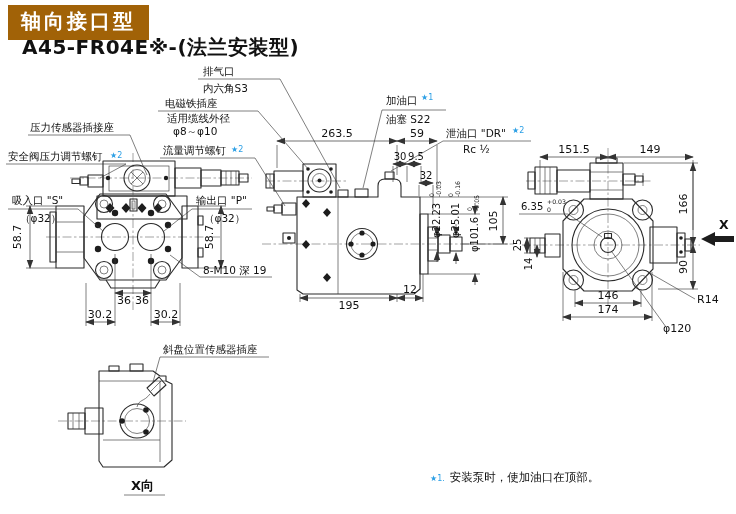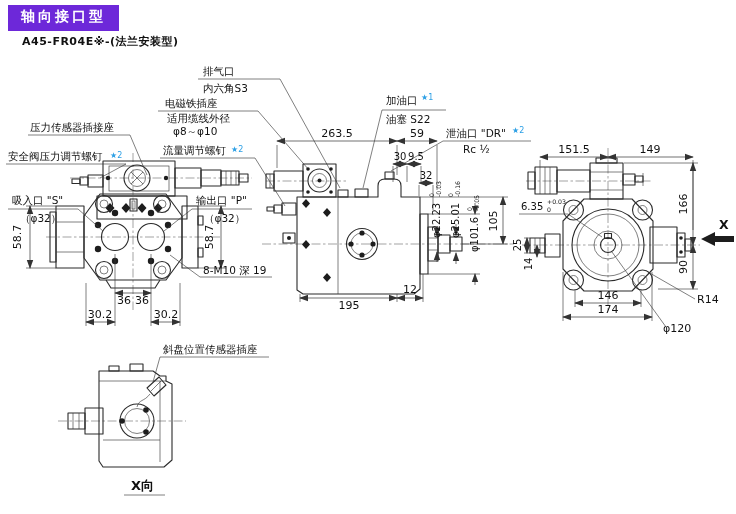--- a/index.html
+++ b/index.html
@@ -1,20 +1,20 @@
 <!DOCTYPE html>
 <html><head>
 <meta charset="utf-8">
 <style>
   html,body{margin:0;padding:0;}
   body{width:736px;height:514px;background:#fff;position:relative;overflow:hidden;
        font-family:"DejaVu Sans","Liberation Sans",sans-serif;}
-  .badge{position:absolute;left:8px;top:5px;background:#6d28d9;color:#fff;
-         font-weight:bold;font-size:14px;padding:3px 13px 5px;letter-spacing:3px;}
-  .title{position:absolute;left:22px;top:34px;font-size:11px;font-weight:bold;
+  .badge{position:absolute;left:8px;top:5px;background:#a16207;color:#fff;
+         font-weight:bold;font-size:20px;padding:3px 13px 5px;letter-spacing:3px;}
+  .title{position:absolute;left:22px;top:34px;font-size:20px;font-weight:bold;
          color:#111;letter-spacing:.5px;}
   .notes{position:absolute;left:430px;top:468px;font-size:11.5px;line-height:18.5px;color:#111;}
   .notes .star{color:#2b9fe5;margin-right:5px;}
   svg{position:absolute;left:0;top:0;}
   svg text{fill:#111;font-family:"DejaVu Sans","Liberation Sans",sans-serif;}
   .ol{fill:none;stroke:#2b2b2b;stroke-width:1.1;stroke-linejoin:round;}
   .thin{fill:none;stroke:#3a3a3a;stroke-width:.65;}
   .cl{fill:none;stroke:#666;stroke-width:.6;stroke-dasharray:9 2.5 2.5 2.5;}
   .dm{fill:none;stroke:#333;stroke-width:.7;marker-start:url(#ar);marker-end:url(#ar);}
   .d1{fill:none;stroke:#333;stroke-width:.7;marker-end:url(#ar);}
@@ -344,13 +344,16 @@
       <path class="thin" d="M150,394 C144,402 139,399 137,407"></path>
       <path class="thin" d="M160,357 H269 M160,357 L153,382"></path>
       <path class="thin" d="M124,495 H165"></path>
     </g>
     <text class="lbl" x="163" y="353">斜盘位置传感器插座</text>
     <text class="t13" x="131" y="490">X向</text>
   </g>
 </svg>
 
 <div class="notes">
+  <div>
+    <span class="star">★1.</span><span>安装泵时，使加油口在顶部。</span>
+  </div>
 </div>
 
 </body></html>

